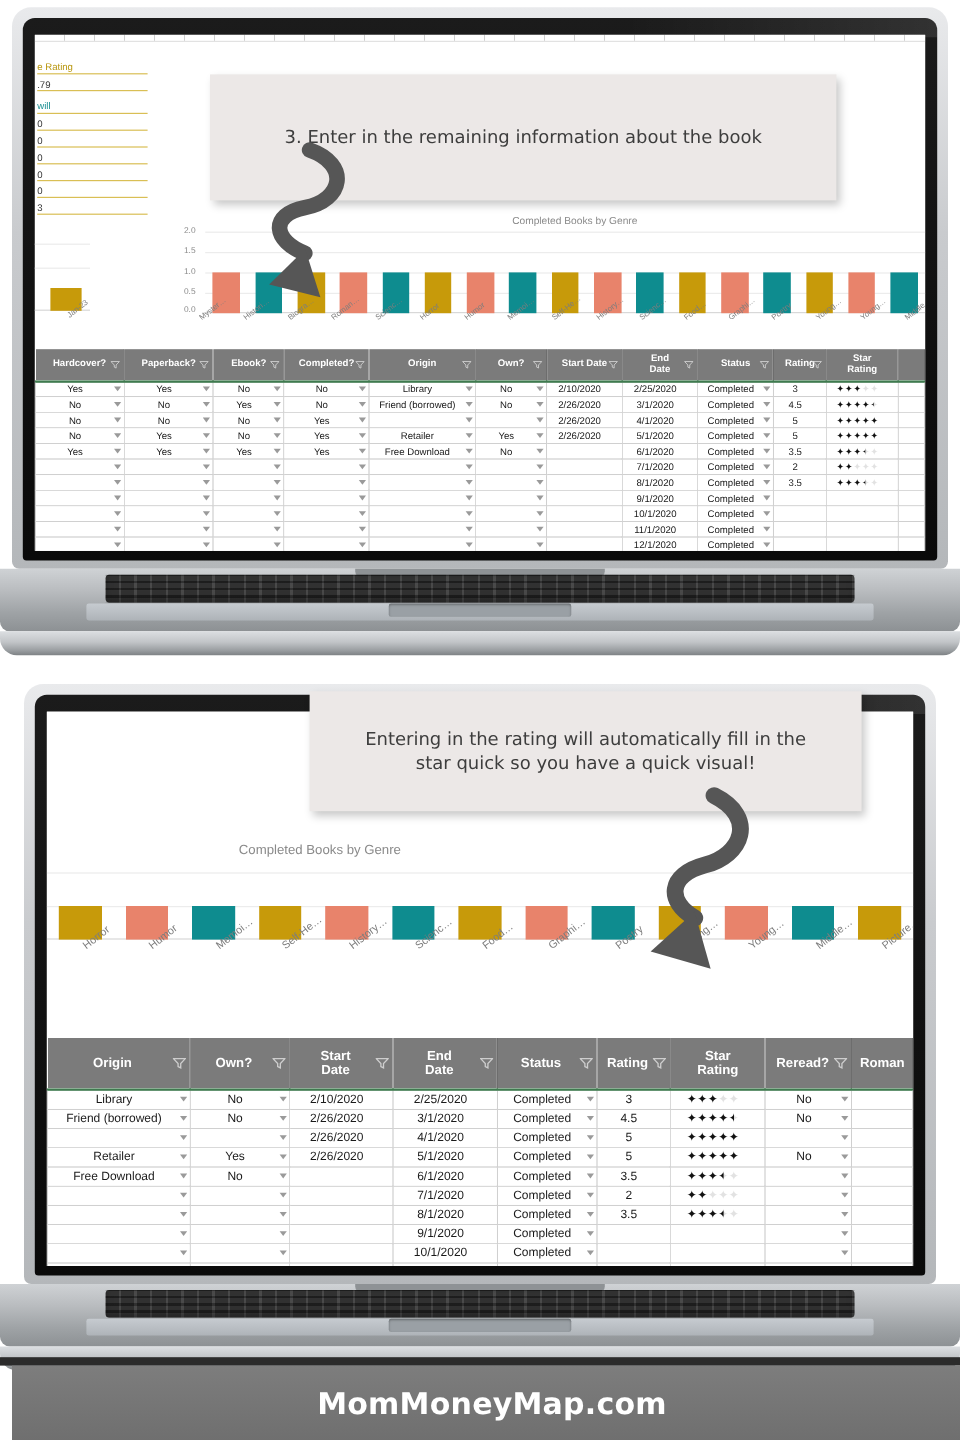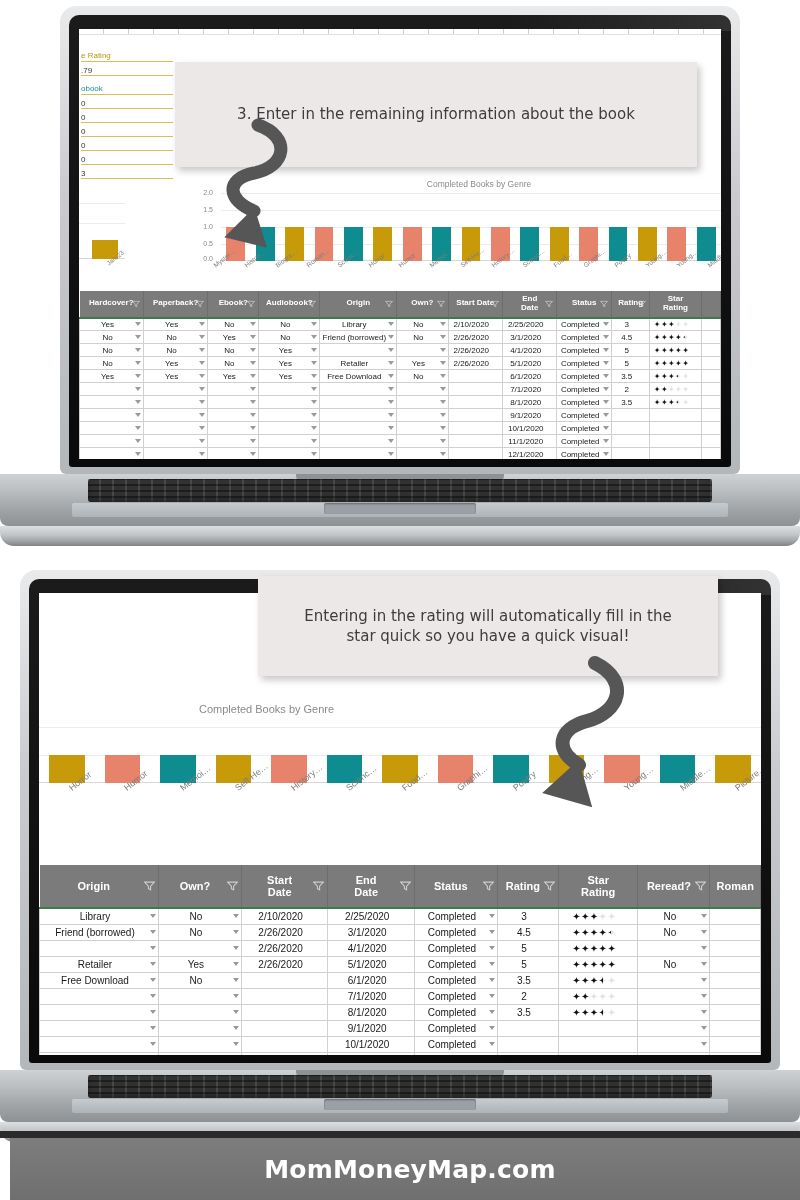--- a/index.html
+++ b/index.html
@@ -144,30 +144,30 @@
     font-family:"DejaVu Sans", sans-serif;
   }
   .footer-top { position:absolute; left:0; bottom:62px; width:800px; height:7px; background:#2b2b2b; }
 </style>
 </head>
 <body>
 
 <div class="stage">
 
   <div class="laptop" style="top:6px;">
-    <div class="lid" style="width:680px;height:468px;">
+    <div class="lid" style="width:780px;height:468px;">
       <div class="bezel" style="height:452px;">
         <div class="screen" style="height:430px;">
           <div class="sheet">
             <div class="ruler"></div>
 
             <div class="summary" style="left:2px;top:22px;">
               <div class="sumrow lbl">e Rating</div>
               <div class="sumrow val">.79</div>
-              <div class="sumrow teal" style="margin-top:8px;">obook</div>
+              <div class="sumrow teal" style="margin-top:8px;">will</div>
               <div class="sumrow val">0</div>
               <div class="sumrow val">0</div>
               <div class="sumrow val">0</div>
               <div class="sumrow val">0</div>
               <div class="sumrow val">0</div>
               <div class="sumrow val">3</div>
             </div>
 
             <div class="chart" style="left:-34px;top:168px;width:80px;">
               <div class="plot" style="height:62px;">
@@ -333,21 +333,21 @@
                   <tr>
                     <th><span>Hardcover?</span><svg class="filt" viewBox="0 0 10 9">
                           <path d="M0.5 1h9L6 4.7V8L4 7V4.7z" fill="none" stroke="#dcdcdc" stroke-width="1"></path>
                         </svg></th>
                     <th><span>Paperback?</span><svg class="filt" viewBox="0 0 10 9">
                           <path d="M0.5 1h9L6 4.7V8L4 7V4.7z" fill="none" stroke="#dcdcdc" stroke-width="1"></path>
                         </svg></th>
                     <th><span>Ebook?</span><svg class="filt" viewBox="0 0 10 9">
                           <path d="M0.5 1h9L6 4.7V8L4 7V4.7z" fill="none" stroke="#dcdcdc" stroke-width="1"></path>
                         </svg></th>
-                    <th><span>Audiobook?</span><svg class="filt" viewBox="0 0 10 9">
+                    <th><span>Completed?</span><svg class="filt" viewBox="0 0 10 9">
                           <path d="M0.5 1h9L6 4.7V8L4 7V4.7z" fill="none" stroke="#dcdcdc" stroke-width="1"></path>
                         </svg></th>
                     <th><span>Origin</span><svg class="filt" viewBox="0 0 10 9">
                           <path d="M0.5 1h9L6 4.7V8L4 7V4.7z" fill="none" stroke="#dcdcdc" stroke-width="1"></path>
                         </svg></th>
                     <th><span>Own?</span><svg class="filt" viewBox="0 0 10 9">
                           <path d="M0.5 1h9L6 4.7V8L4 7V4.7z" fill="none" stroke="#dcdcdc" stroke-width="1"></path>
                         </svg></th>
                     <th><span style="display:inline-block;max-width:38px;">Start Date</span><svg class="filt" viewBox="0 0 10 9">
                           <path d="M0.5 1h9L6 4.7V8L4 7V4.7z" fill="none" stroke="#dcdcdc" stroke-width="1"></path>

